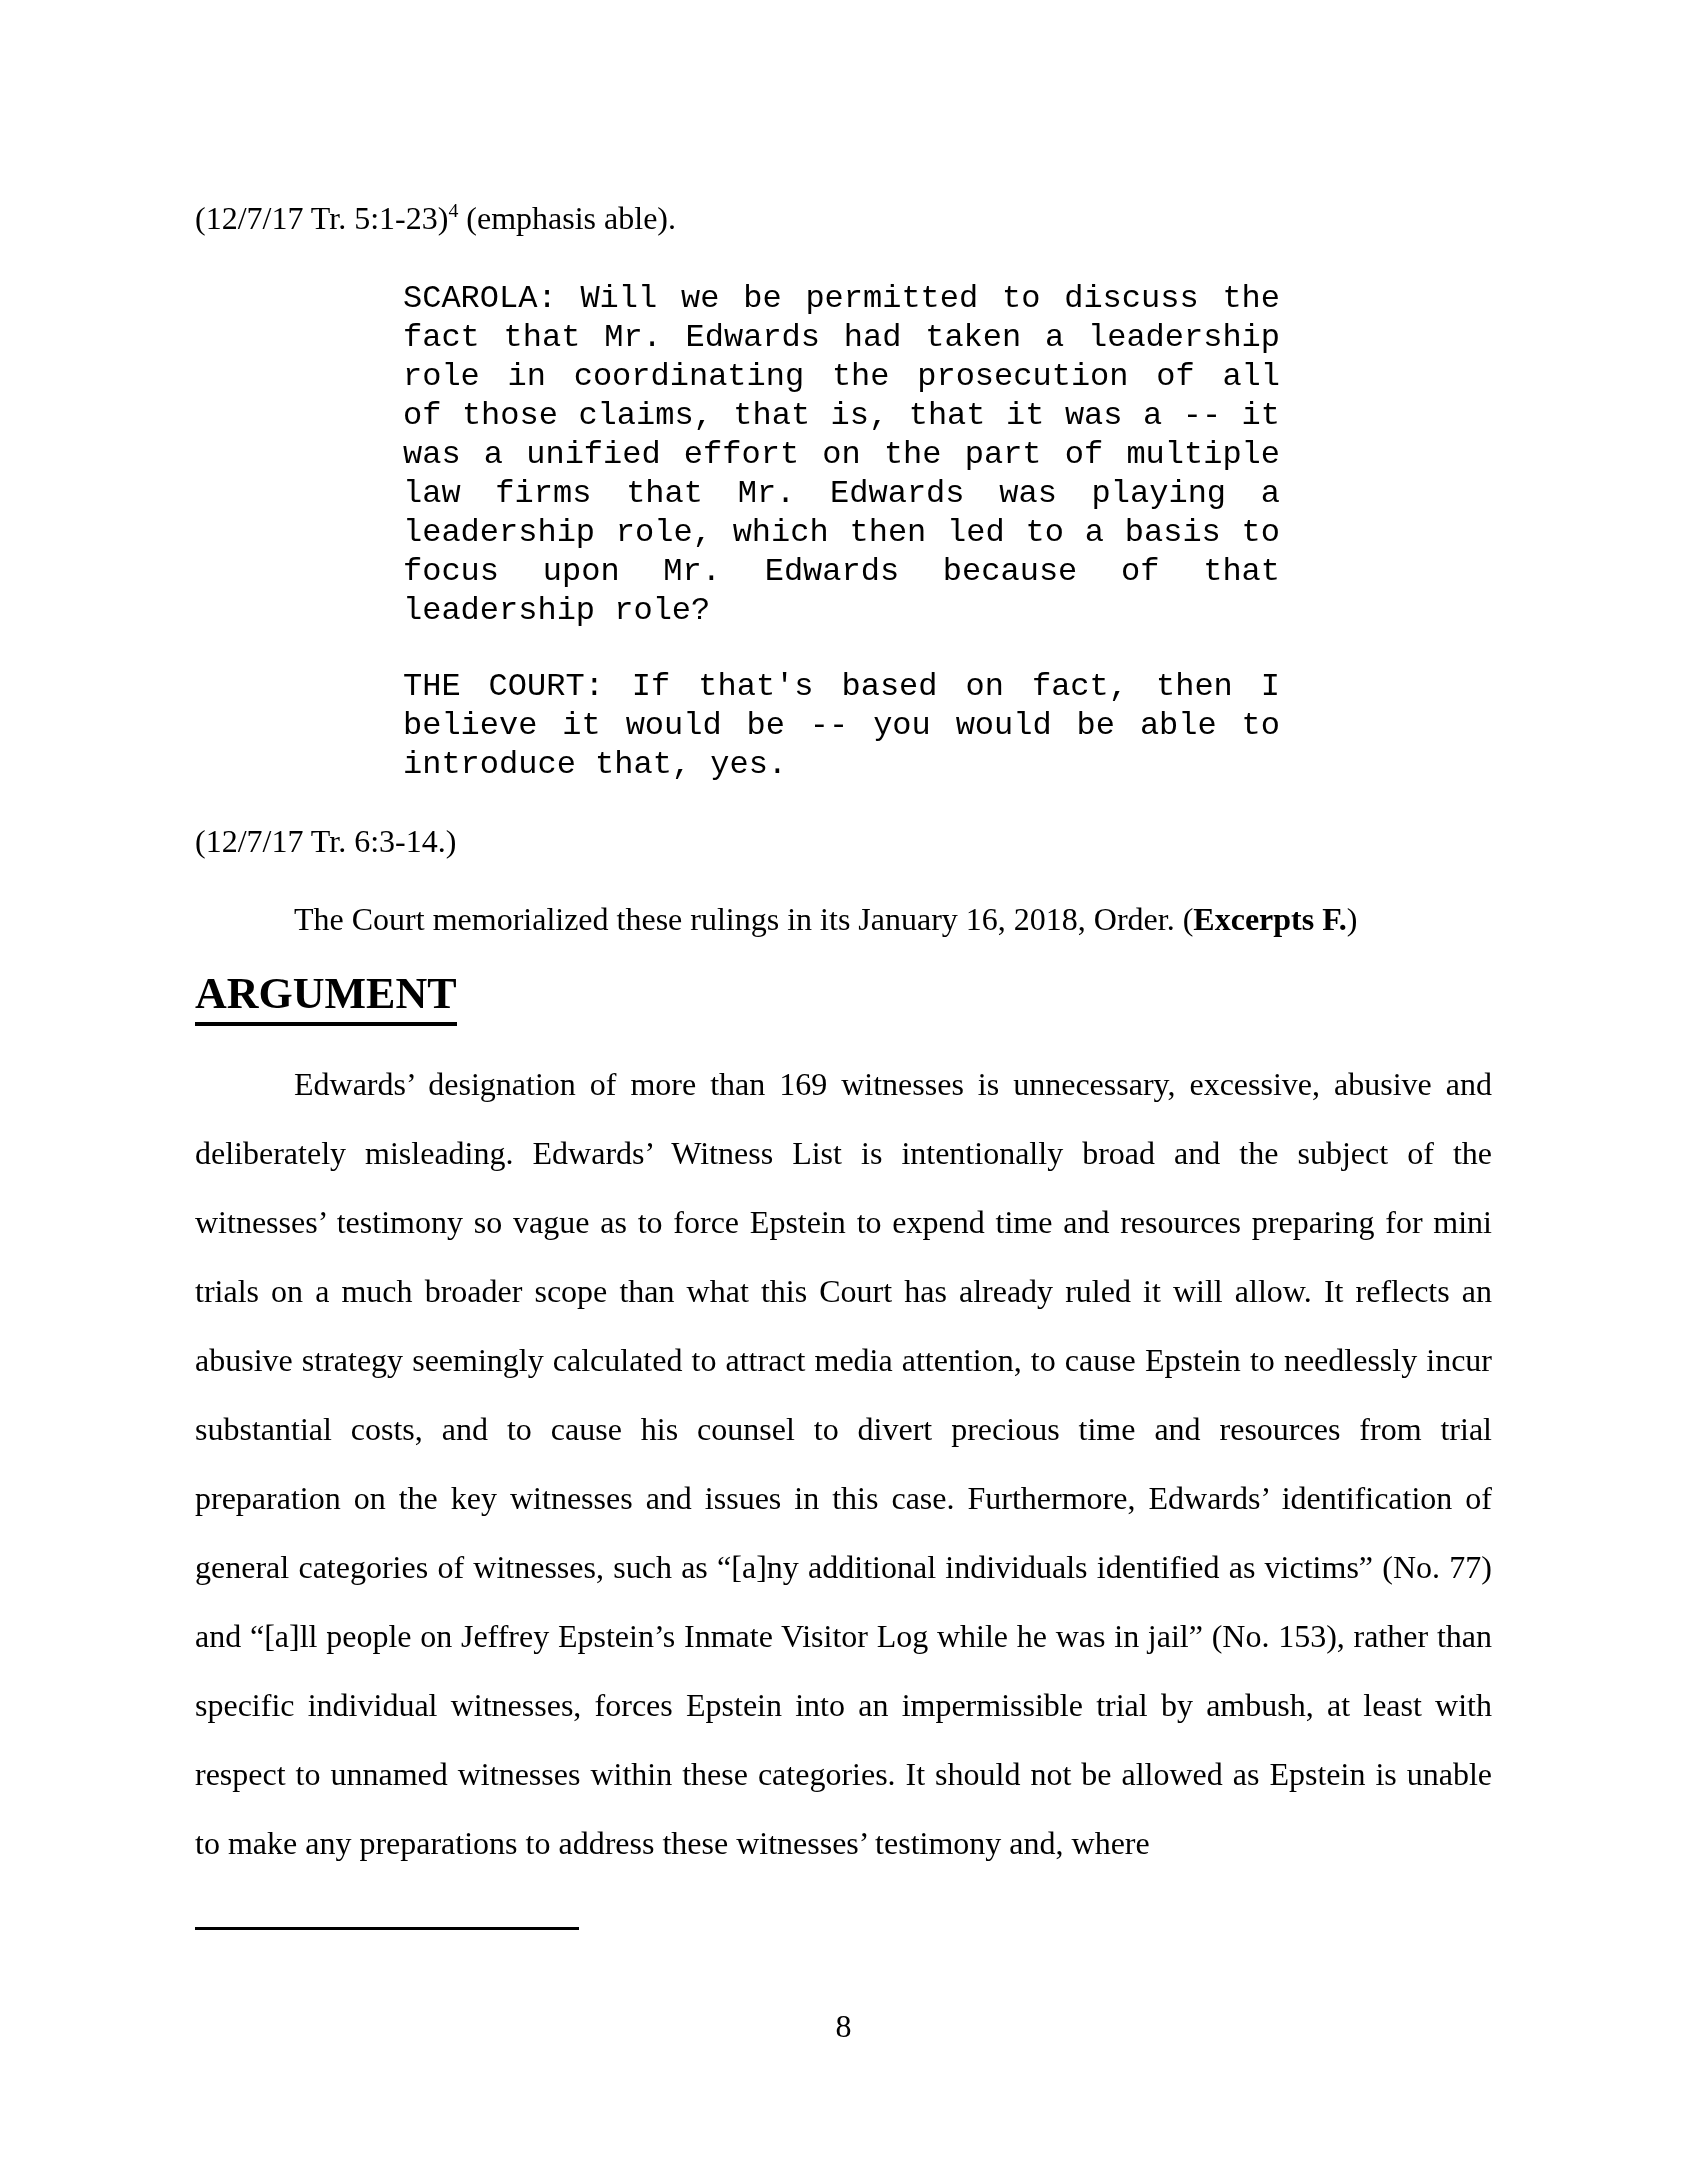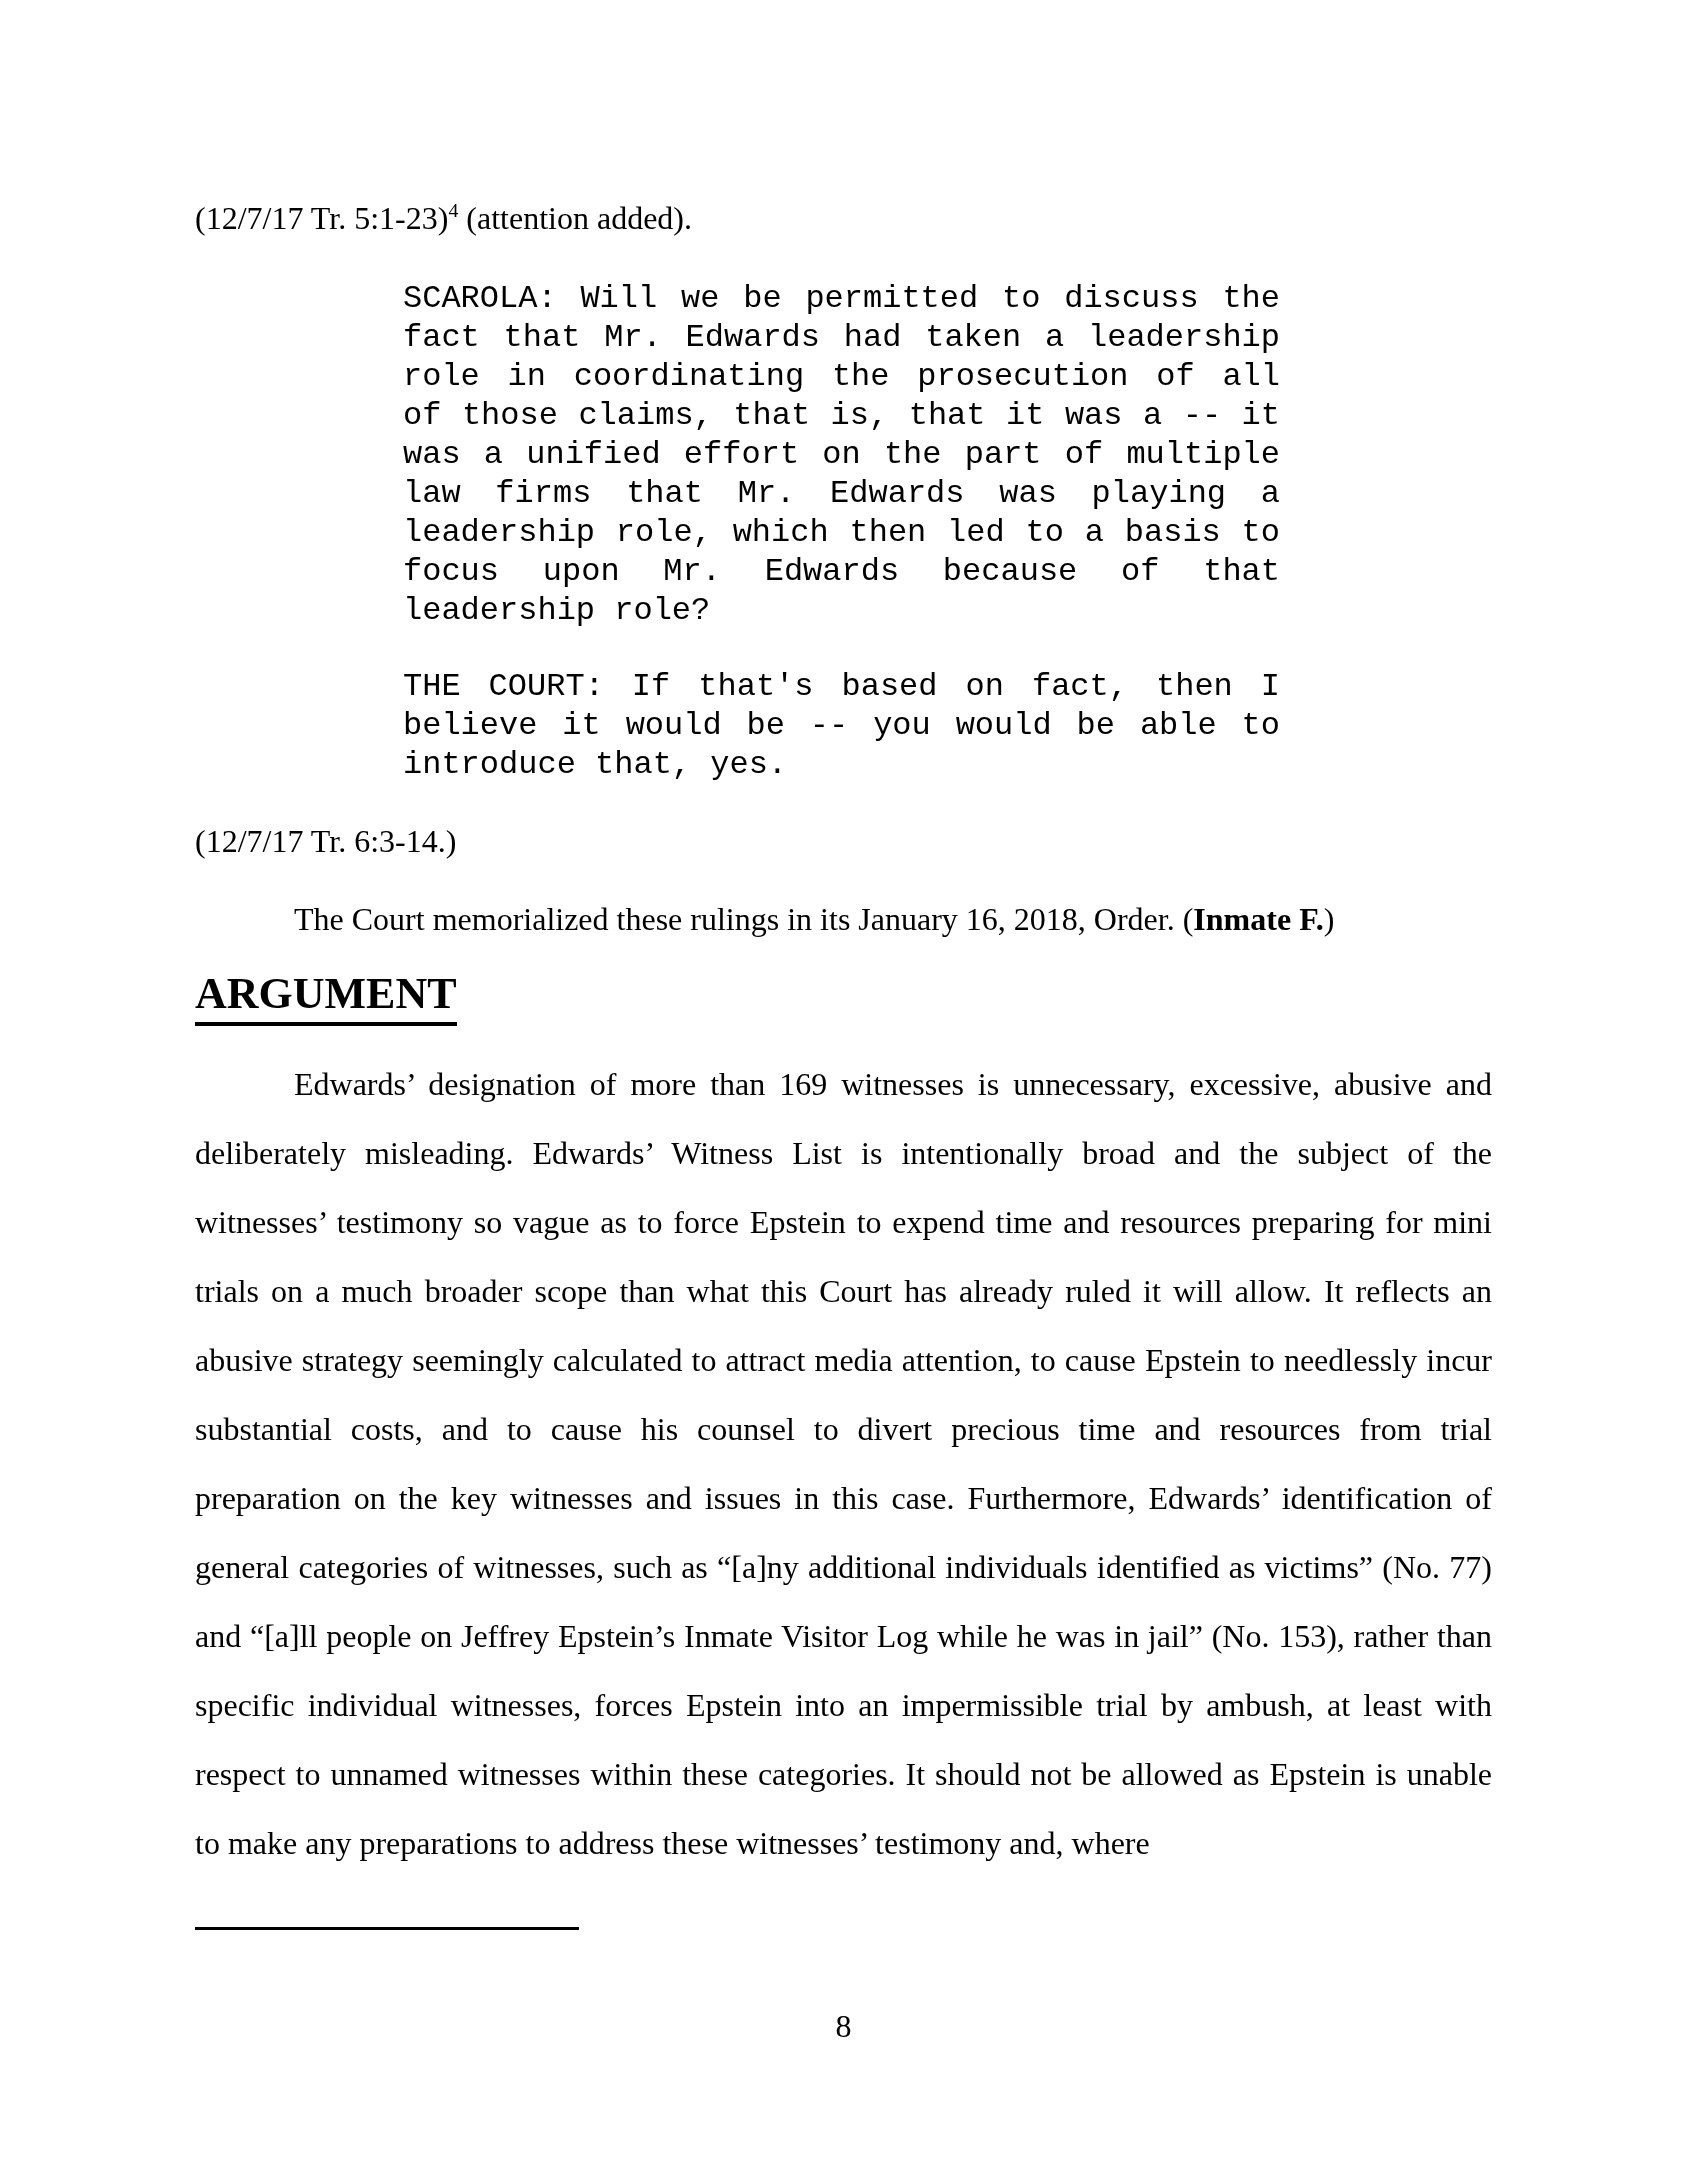--- a/index.html
+++ b/index.html
@@ -106,30 +106,30 @@
     text-align: center;
     font-size: 32px;
     line-height: 37px;
   }
 </style>
 </head>
 <body>
 
 <div class="page">
 
-  <p class="cite-line"><span>(12/7/17 Tr. 5:1-23)</span><sup>4</sup><span> (attention added).</span></p>
+  <p class="cite-line"><span>(12/7/17 Tr. 5:1-23)</span><sup>4</sup><span> (emphasis able).</span></p>
 
   <div class="quote-block">
     <p class="quote-para">SCAROLA:  Will we be permitted to discuss the fact that Mr. Edwards had taken a leadership role in coordinating the prosecution of all of those claims, that is, that it was a -- it was a unified effort on the part of multiple law firms that Mr. Edwards was playing a leadership role, which then led to a basis to focus upon Mr. Edwards because of that leadership role?</p>
     <p class="quote-para">THE COURT: If that's based on fact, then I believe it would be -- you would be able to introduce that, yes.</p>
   </div>
 
   <p class="cite-line cite-line-2">(12/7/17 Tr. 6:3-14.)</p>
 
-  <p class="order-para"><span>The Court memorialized these rulings in its January 16, 2018, Order.  (</span><span class="bold">Inmate F.</span><span>)</span></p>
+  <p class="order-para"><span>The Court memorialized these rulings in its January 16, 2018, Order.  (</span><span class="bold">Excerpts F.</span><span>)</span></p>
 
   <p class="argument-heading"><span class="underlined">ARGUMENT</span></p>
 
 
   <p class="body-para">Edwards’ designation of more than 169 witnesses is unnecessary, excessive, abusive and deliberately misleading.  Edwards’ Witness List is intentionally broad and the subject of the witnesses’ testimony so vague as to force Epstein to expend time and resources preparing for mini trials on a much broader scope than what this Court has already ruled it will allow.  It reflects an abusive strategy seemingly calculated to attract media attention, to cause Epstein to needlessly incur substantial costs, and to cause his counsel to divert precious time and resources from trial preparation on the key witnesses and issues in this case.  Furthermore, Edwards’ identification of general categories of witnesses, such as “[a]ny additional individuals identified as victims” (No. 77) and “[a]ll people on Jeffrey Epstein’s Inmate Visitor Log while he was in jail” (No. 153), rather than specific individual witnesses, forces Epstein into an impermissible trial by ambush, at least with respect to unnamed witnesses within these categories.  It should not be allowed as Epstein is unable to make any preparations to address these witnesses’ testimony and, where</p>
 
   <div class="footnote-area">
     <div class="footnote-separator"></div>
   </div>
 

